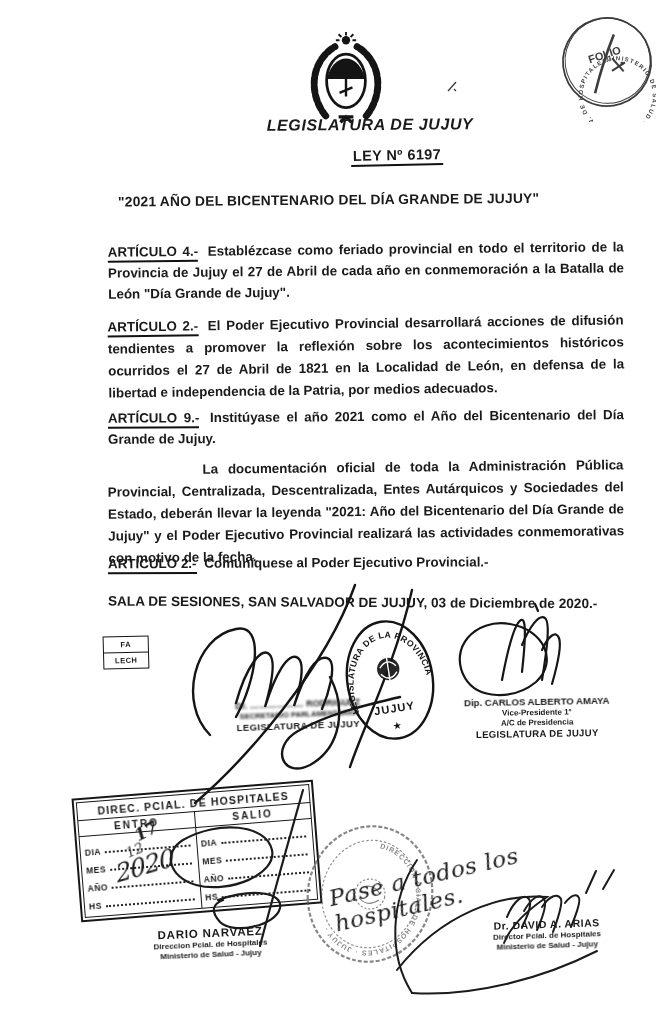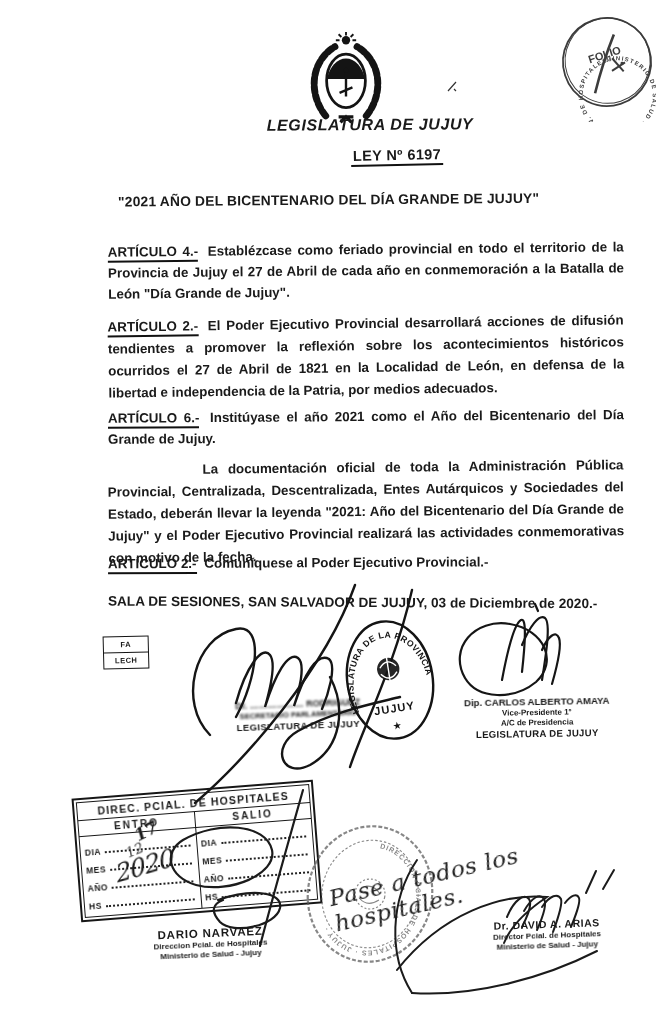--- a/index.html
+++ b/index.html
@@ -119,21 +119,21 @@
 
   <p class="abs para" id="art1">
     <span class="art-heading">ARTÍCULO 4.-</span>
     <span>Establézcase como feriado provincial en todo el territorio de la Provincia de Jujuy el 27 de Abril de cada año en conmemoración a la Batalla de León "Día Grande de Jujuy".</span>
   </p>
   <p class="abs para" id="art2">
     <span class="art-heading">ARTÍCULO 2.-</span>
     <span>El Poder Ejecutivo Provincial desarrollará acciones de difusión tendientes a promover la reflexión sobre los acontecimientos históricos ocurridos el 27 de Abril de 1821 en la Localidad de León, en defensa de la libertad e independencia de la Patria, por medios adecuados.</span>
   </p>
   <p class="abs para" id="art3">
-    <span class="art-heading">ARTÍCULO 6.-</span>
+    <span class="art-heading">ARTÍCULO 9.-</span>
     <span>Institúyase el año 2021 como el Año del Bicentenario del Día Grande de Jujuy.</span>
   </p>
   <p class="abs para" id="adminp">La documentación oficial de toda la Administración Pública Provincial, Centralizada, Descentralizada, Entes Autárquicos y Sociedades del Estado, deberán llevar la leyenda "2021: Año del Bicentenario del Día Grande de Jujuy" y el Poder Ejecutivo Provincial realizará las actividades conmemorativas con motivo de la fecha.</p>
   <p class="abs para" id="art4">
     <span class="art-heading">ARTÍCULO 2.-</span>
     <span>Comuníquese al Poder Ejecutivo Provincial.-</span>
   </p>
   <p class="abs sala">SALA DE SESIONES, SAN SALVADOR DE JUJUY, 03 de Diciembre de 2020.-</p>
 
   <div class="abs fa-box">

